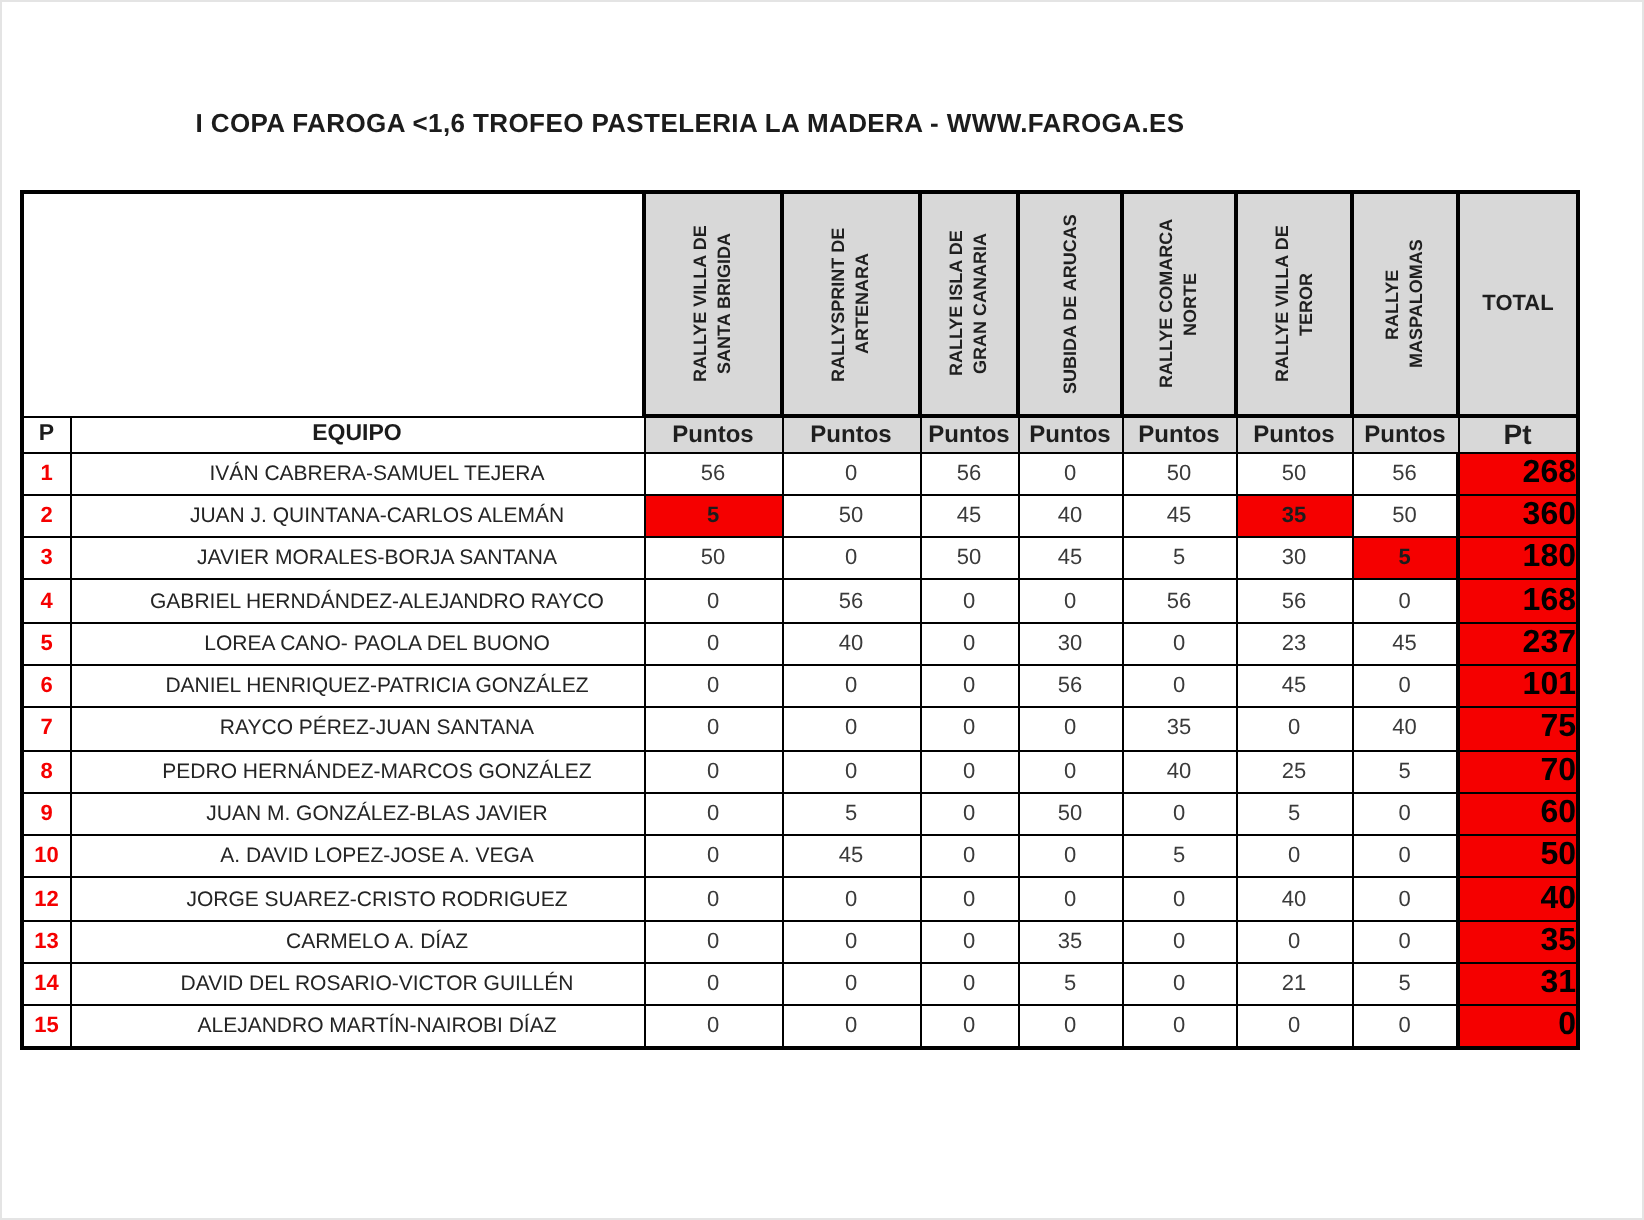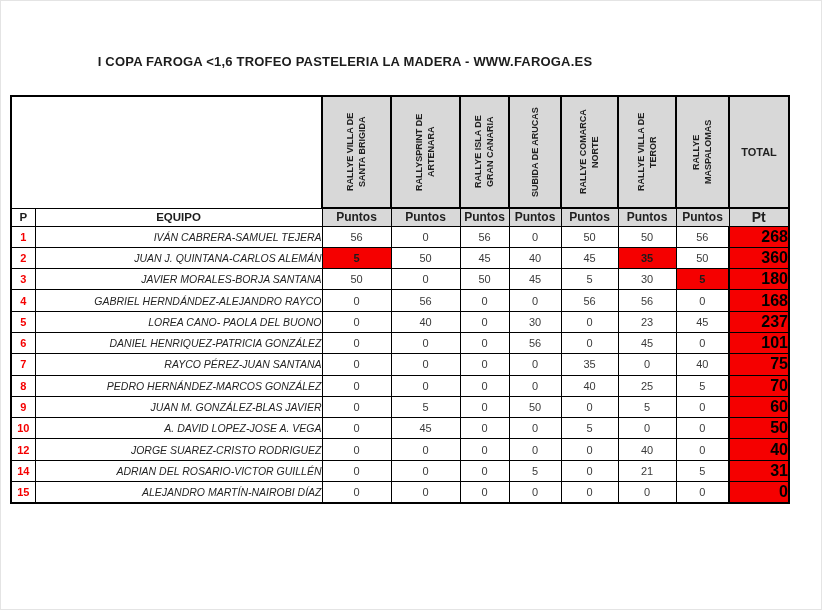--- a/index.html
+++ b/index.html
@@ -135,23 +135,22 @@
     text-align:center;color:#1f1f1f;
   }
   .rank-cell{
     color:var(--accent-red);
     font-weight:bold;font-size:11px;
     text-align:center;
   }
   .team-cell{
     font-size:10.5px;
     color:#242424;
-    text-align:right;
+    text-align:center;
     padding-left:20px;
-    font-style:italic;
   }
   .points-cell{
     font-size:11px;color:#3a3a3a;
     text-align:center;
   }
   .points-cell.dropped{
     background:var(--accent-red);
     color:#1c1c1c;font-weight:bold;
   }
   .total-cell{
@@ -361,22 +360,34 @@
         <td class="points-cell">0</td>
         <td class="points-cell">0</td>
         <td class="points-cell">0</td>
         <td class="points-cell">0</td>
         <td class="points-cell">0</td>
         <td class="points-cell">40</td>
         <td class="points-cell">0</td>
         <td class="total-cell">40</td>
       </tr>
       <tr>
+        <td class="rank-cell">13</td>
+        <td class="team-cell">CARMELO A. DÍAZ</td>
+        <td class="points-cell">0</td>
+        <td class="points-cell">0</td>
+        <td class="points-cell">0</td>
+        <td class="points-cell">35</td>
+        <td class="points-cell">0</td>
+        <td class="points-cell">0</td>
+        <td class="points-cell">0</td>
+        <td class="total-cell">35</td>
+      </tr>
+      <tr>
         <td class="rank-cell">14</td>
-        <td class="team-cell">ADRIAN DEL ROSARIO-VICTOR GUILLÉN</td>
+        <td class="team-cell">DAVID DEL ROSARIO-VICTOR GUILLÉN</td>
         <td class="points-cell">0</td>
         <td class="points-cell">0</td>
         <td class="points-cell">0</td>
         <td class="points-cell">5</td>
         <td class="points-cell">0</td>
         <td class="points-cell">21</td>
         <td class="points-cell">5</td>
         <td class="total-cell">31</td>
       </tr>
       <tr>

